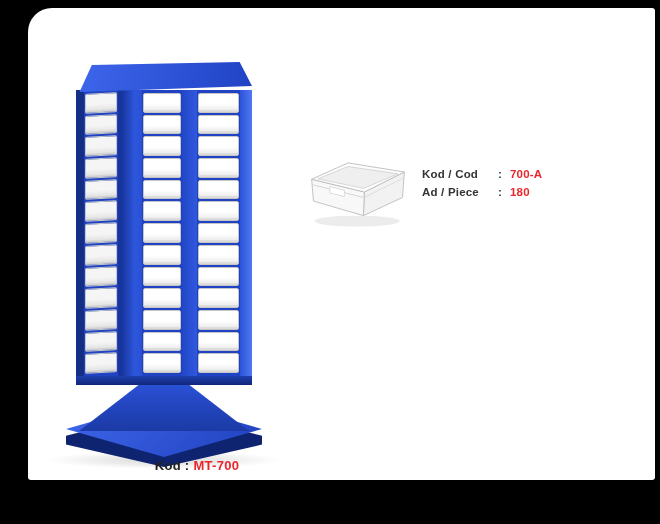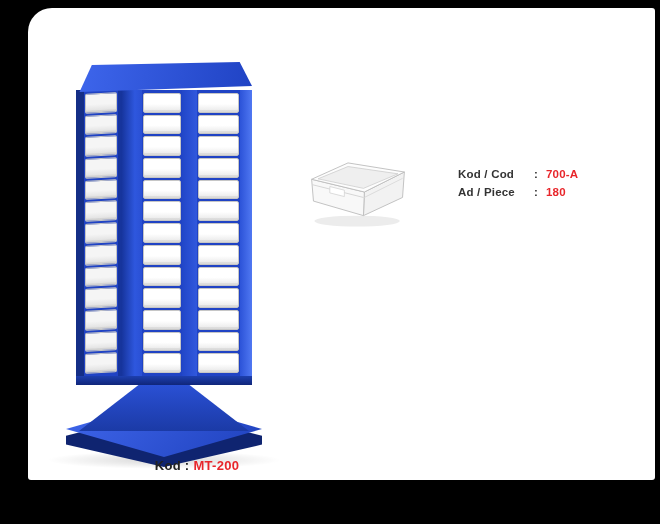--- a/index.html
+++ b/index.html
@@ -83,21 +83,21 @@
   }
   .red { color: var(--red, #e8262b); }
 
   
   .bin-figure { position: absolute; left: 280px; top: 142px; width: 100px; height: 84px; }
   .bin-info {
     position: absolute; left: 394px; top: 160px;
     font-size: 11.5px; font-weight: bold; color: #333;
     letter-spacing: .2px;
   }
-  .info-line { display: flex; align-items: baseline; margin-bottom: 6px; margin-left: 36px; }
+  .info-line { display: flex; align-items: baseline; margin-bottom: 6px; }
   .info-label { width: 72px; }
   .info-colon { width: 12px; text-align: center; }
   .info-value { margin-left: 4px; }
 </style>
 </head>
 <body>
 
 <div class="stage">
   <div class="panel">
 
@@ -158,21 +158,21 @@
       <div class="base">
         <div class="floor-shadow"></div>
         <div class="plate-side"></div>
         <div class="plate-top"></div>
         <div class="base-pyramid"></div>
       </div>
     </div>
 
     <div class="caption">
       <span>Kod :</span>
-      <span class="red">MT-200</span>
+      <span class="red">MT-700</span>
     </div>
 
     <div class="bin-figure">
       <svg width="100" height="84" viewBox="0 0 110 84" xmlns="http://www.w3.org/2000/svg">
         <ellipse cx="54" cy="74" rx="47" ry="6" fill="#ececec"></ellipse>
 
         <path d="M62,42 L106,20 L104,48 L61,68 Z" fill="#f2f2f2" stroke="#bdbdbd" stroke-width="1"></path>
 
         <path d="M4,28 L62,42 L61,68 L6,52 Z" fill="#f8f8f8" stroke="#bdbdbd" stroke-width="1"></path>
 

